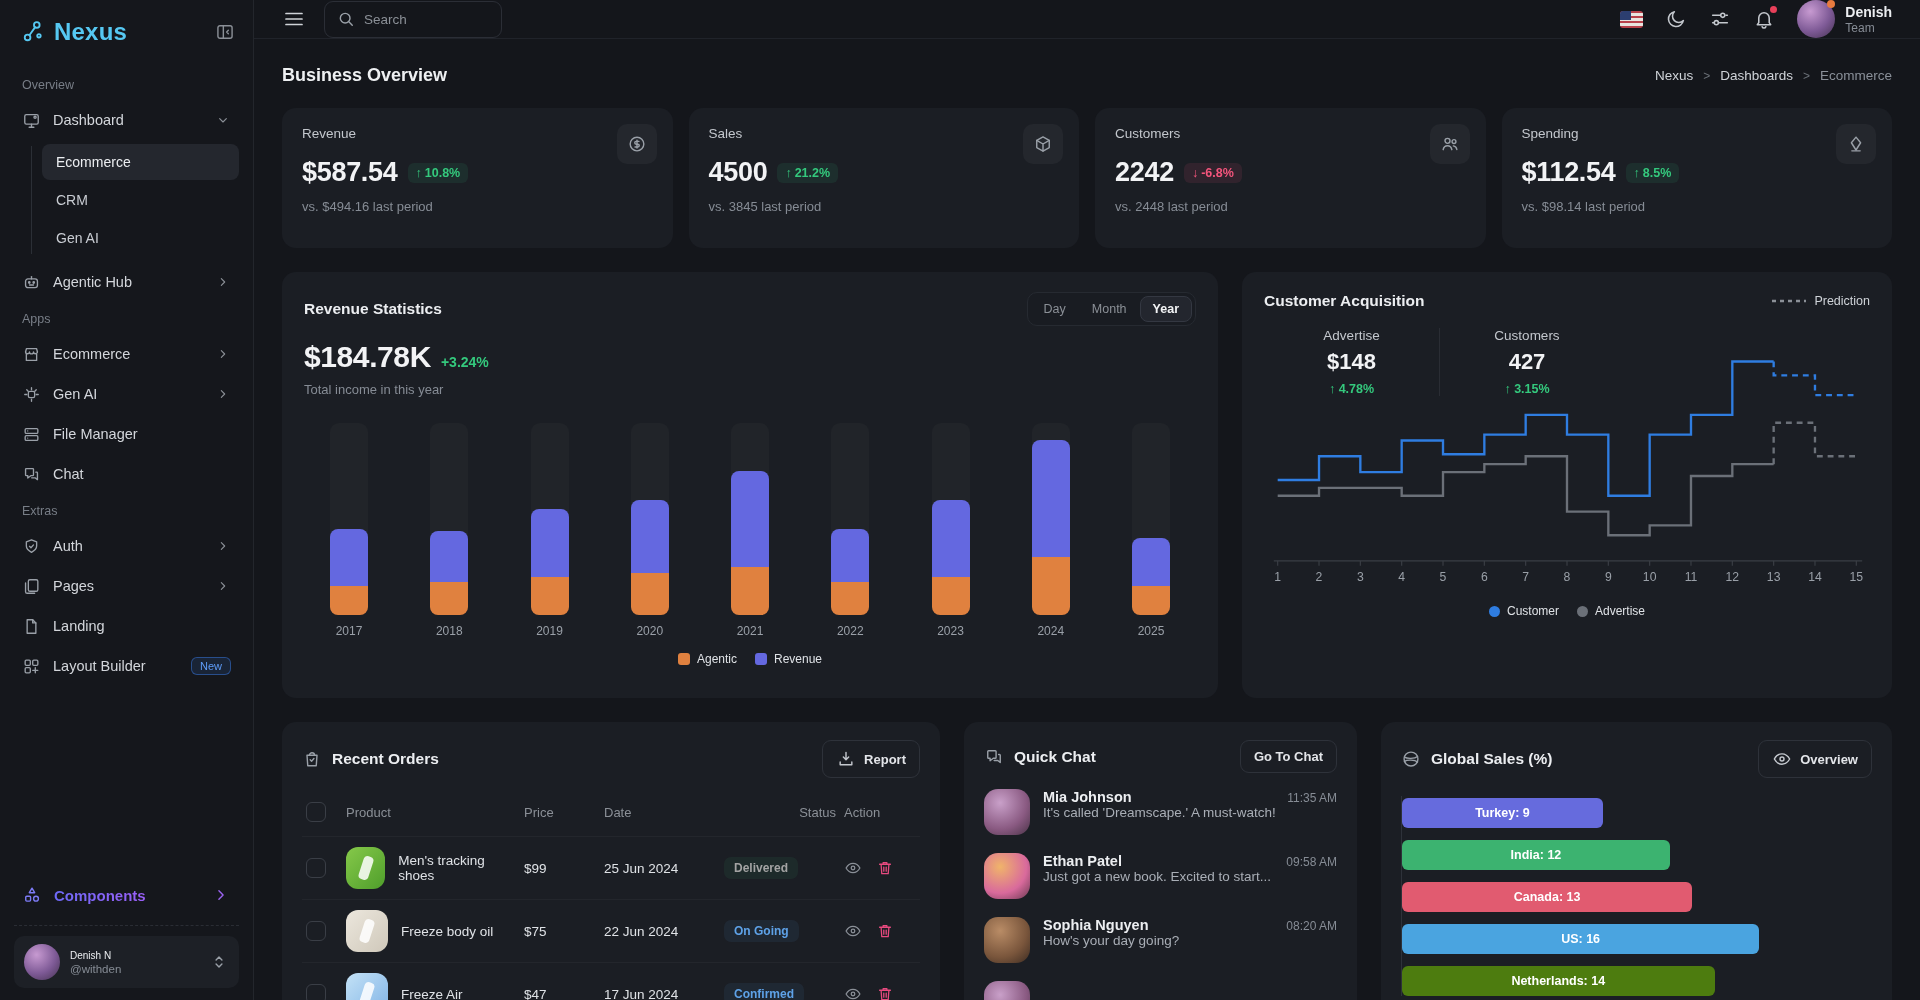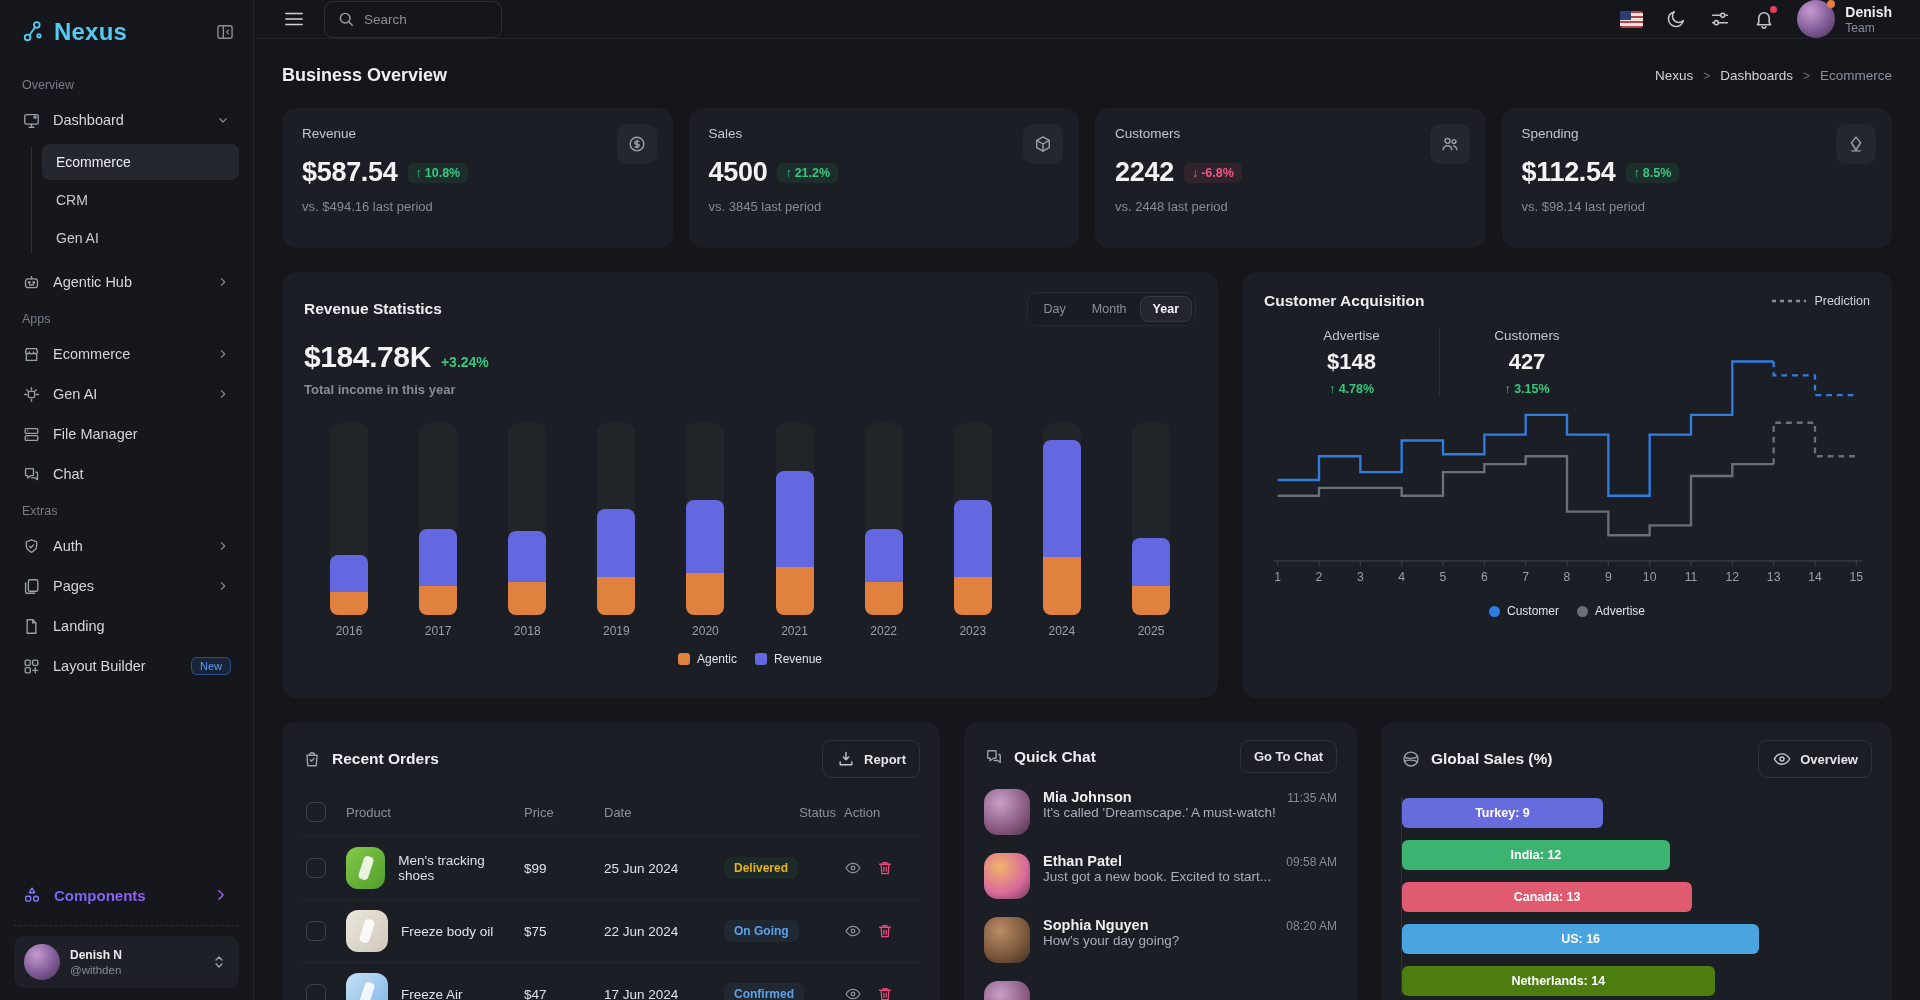--- a/index.html
+++ b/index.html
@@ -34,21 +34,21 @@
   .badge-new { font-size:11px; color:#5e9bf7; background:rgba(59,130,246,.12); border:1px solid rgba(59,130,246,.45); border-radius:6px; padding:2px 8px; }
   .spacer { flex:1; }
   .components-row { display:flex; align-items:center; gap:12px; padding:10px 22px; cursor:pointer; }
   .components-text { flex:1; font-size:15px; font-weight:700;
     background:linear-gradient(90deg,#6d6af8,#b558f6); -webkit-background-clip:text; background-clip:text; color:transparent; }
   .components-chev { color:#9a63f0; font-weight:700; }
   .sidebar-divider { border-top:1px dashed #2a2d34; margin:10px 14px; }
   .user-card { margin:0 14px; background:#1d2026; border-radius:10px; padding:8px 10px; display:flex; align-items:center; gap:10px; cursor:pointer; }
   .user-av { width:36px; height:36px; border-radius:50%; background:radial-gradient(circle at 35% 30%,#c79ad1,#7e5a96 55%,#43314f); }
   .user-meta { flex:1; }
-  .user-name { font-size:12px; font-weight:700; color:#eceef1; }
+  .user-name { font-size:10px; font-weight:400; color:#eceef1; }
   .user-handle { font-size:11.5px; color:#868c95; margin-top:2px; }
 
   
   .main { flex:1; display:flex; flex-direction:column; min-width:0; }
   .topbar { height:64px; display:flex; align-items:center; padding:0 28px; border-bottom:1px solid #20232a; gap:18px; }
   .hamburger { cursor:pointer; color:#cfd3d8; }
   .search-box { width:178px; height:37px; border:1px solid #2b2e36; border-radius:9px; display:flex; align-items:center; gap:8px; padding:0 11px; }
   .search-box input { background:transparent; border:none; outline:none; color:#5eead4; font-size:13.5px; width:110px; font-family:"Liberation Sans",sans-serif; }
   .search-box input::placeholder { color:#8b9097; }
   .top-right { margin-left:auto; display:flex; align-items:center; gap:22px; }
@@ -89,21 +89,21 @@
   .row2 { display:grid; grid-template-columns:936px 1fr; gap:24px; margin-bottom:24px; }
   .row2 .card { height:426px; padding:20px 22px; }
   .card-head { display:flex; align-items:center; }
   .card-title { font-size:15.5px; font-weight:700; color:#eceef1; display:flex; align-items:center; gap:10px; }
   .tab-group { margin-left:auto; background:#191c22; border:1px solid #262a31; border-radius:10px; padding:3px; display:flex; }
   .tab { font-size:12.5px; color:#8b9097; padding:6px 13px; border-radius:8px; cursor:pointer; }
   .tab.active { background:#23262e; border:1px solid #343842; color:#f2f3f5; font-weight:700; padding:5px 12px; }
   .rev-value-row { display:flex; align-items:baseline; gap:10px; margin-top:14px; }
   .rev-value { font-size:30px; font-weight:700; color:#f2f3f5; letter-spacing:-.4px; }
   .rev-change { font-size:14px; font-weight:700; color:#34c97d; }
-  .rev-sub { font-size:13px; color:#868c95; margin-top:8px;font-weight:bold; }
+  .rev-sub { font-size:13px; color:#868c95; margin-top:8px; }
   .rev-chart { display:flex; justify-content:space-between; padding:0 26px; margin-top:26px; }
   .rev-col { display:flex; flex-direction:column; align-items:center; gap:9px; }
   .rev-track { width:38px; height:192px; background:#212429; border-radius:9px; position:relative; }
   .rev-stack { position:absolute; bottom:0; left:0; width:100%; border-radius:8px; overflow:hidden; display:flex; flex-direction:column; }
   .rev-seg-revenue { width:100%; }
   .rev-seg-orders { width:100%; }
   .rev-year { font-size:12px; color:#9aa0a8; }
   .legend { display:flex; justify-content:center; gap:18px; margin-top:14px; }
   .legend-item { display:flex; align-items:center; gap:7px; font-size:12px; color:#dfe2e6; }
   .legend-swatch { width:12px; height:12px; border-radius:3px; }
@@ -127,21 +127,21 @@
   .btn .icn { color:#c4c8ce; }
 
   table.orders { width:100%; border-collapse:collapse; margin-top:12px; }
   table.orders th { font-size:13px; color:#8b9097; font-weight:400; text-align:left; padding:12px 4px 14px 4px; }
   table.orders td { padding:10px 4px; border-top:1px solid #23262c; font-size:13.5px; color:#dfe2e6; }
   .cb { width:20px; height:20px; border:1.5px solid #3a3e46; border-radius:6px; cursor:pointer; }
   .prod-cell { display:flex; align-items:center; gap:13px; }
   .thumb { width:42px; height:42px; border-radius:12px; position:relative; overflow:hidden; }
   .thumb i { position:absolute; left:50%; top:50%; width:10px; height:24px; background:rgba(255,255,255,.85); border-radius:4px; transform:translate(-50%,-50%) rotate(18deg); }
   .status-pill { font-size:12px; font-weight:600; border-radius:7px; padding:4px 10px; display:inline-block; }
-  .status-pill.success { color:#eab308; background:rgba(63,191,119,.08); }
+  .status-pill.success { color:#a3a3a3; background:rgba(63,191,119,.08); }
   .status-pill.info { color:#5ea2e8; background:rgba(94,162,232,.08); }
   .act { display:flex; gap:14px; align-items:center; }
   .act .eye { color:#8b9098; cursor:pointer; }
   .act .trash { color:#e84a7f; cursor:pointer; }
 
   .chat-list { margin-top:16px; display:flex; flex-direction:column; gap:18px; }
   .chat-item { display:flex; gap:13px; cursor:pointer; }
   .chat-av { width:46px; height:46px; border-radius:14px; flex:none; }
   .chat-body { flex:1; min-width:0; }
   .chat-top { display:flex; align-items:baseline; }
@@ -499,29 +499,20 @@
               <div class="tab">Month</div>
               <div class="tab active">Year</div>
             </div>
         </div>
         <div class="rev-value-row">
           <span class="rev-value">$184.78K</span>
           <span class="rev-change">+3.24%</span>
         </div>
         <div class="rev-sub">Total income in this year</div>
         <div class="rev-chart" id="revChart">
-            <div class="rev-col">
-              <div class="rev-track">
-                <div class="rev-stack" style="height: 31%;">
-                  <div class="rev-seg-revenue" style="height: 61.2903%; background: rgb(100, 104, 224);"></div>
-                  <div class="rev-seg-orders" style="height: 38.7097%; background: rgb(224, 129, 63);"></div>
-                </div>
-              </div>
-              <div class="rev-year">2016</div>
-            </div>
             <div class="rev-col">
               <div class="rev-track">
                 <div class="rev-stack" style="height: 45%;">
                   <div class="rev-seg-revenue" style="height: 66.6667%; background: rgb(100, 104, 224);"></div>
                   <div class="rev-seg-orders" style="height: 33.3333%; background: rgb(224, 129, 63);"></div>
                 </div>
               </div>
               <div class="rev-year">2017</div>
             </div>
             <div class="rev-col">

